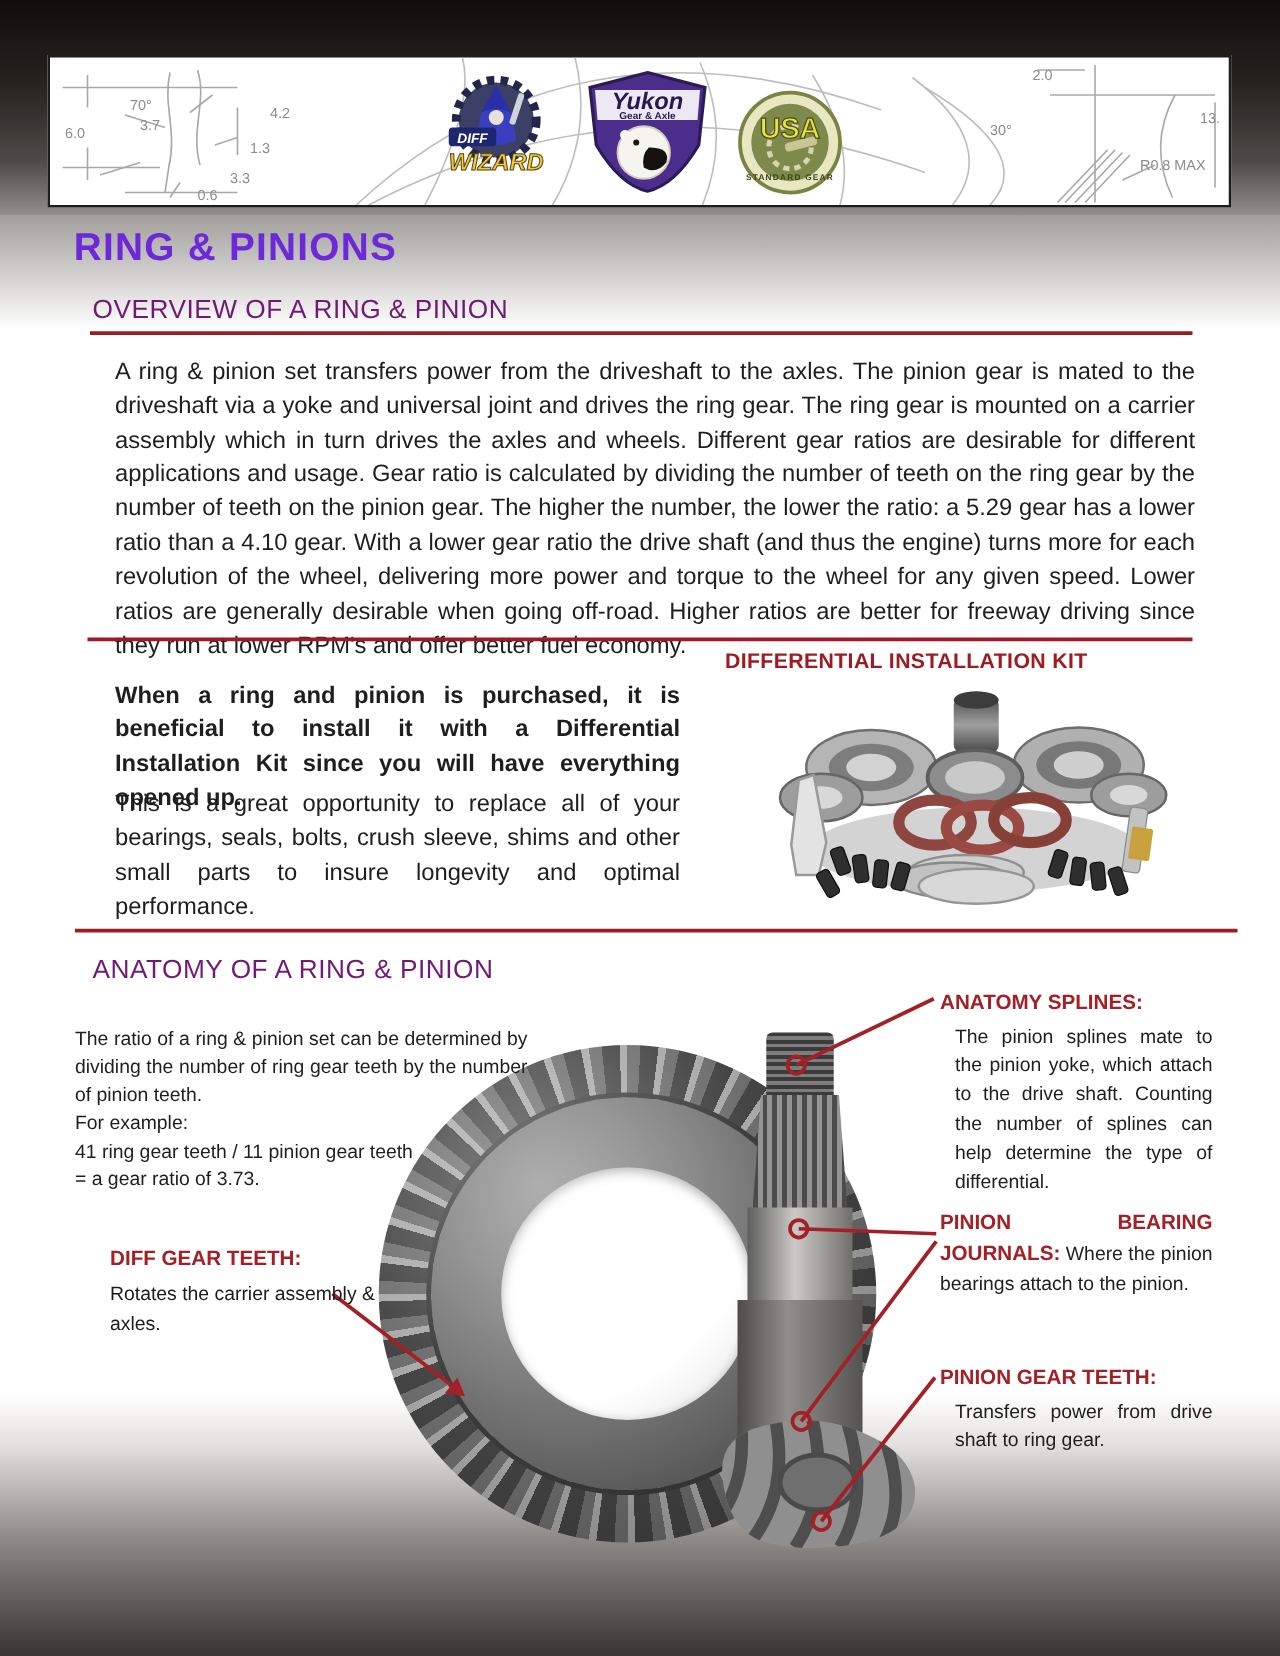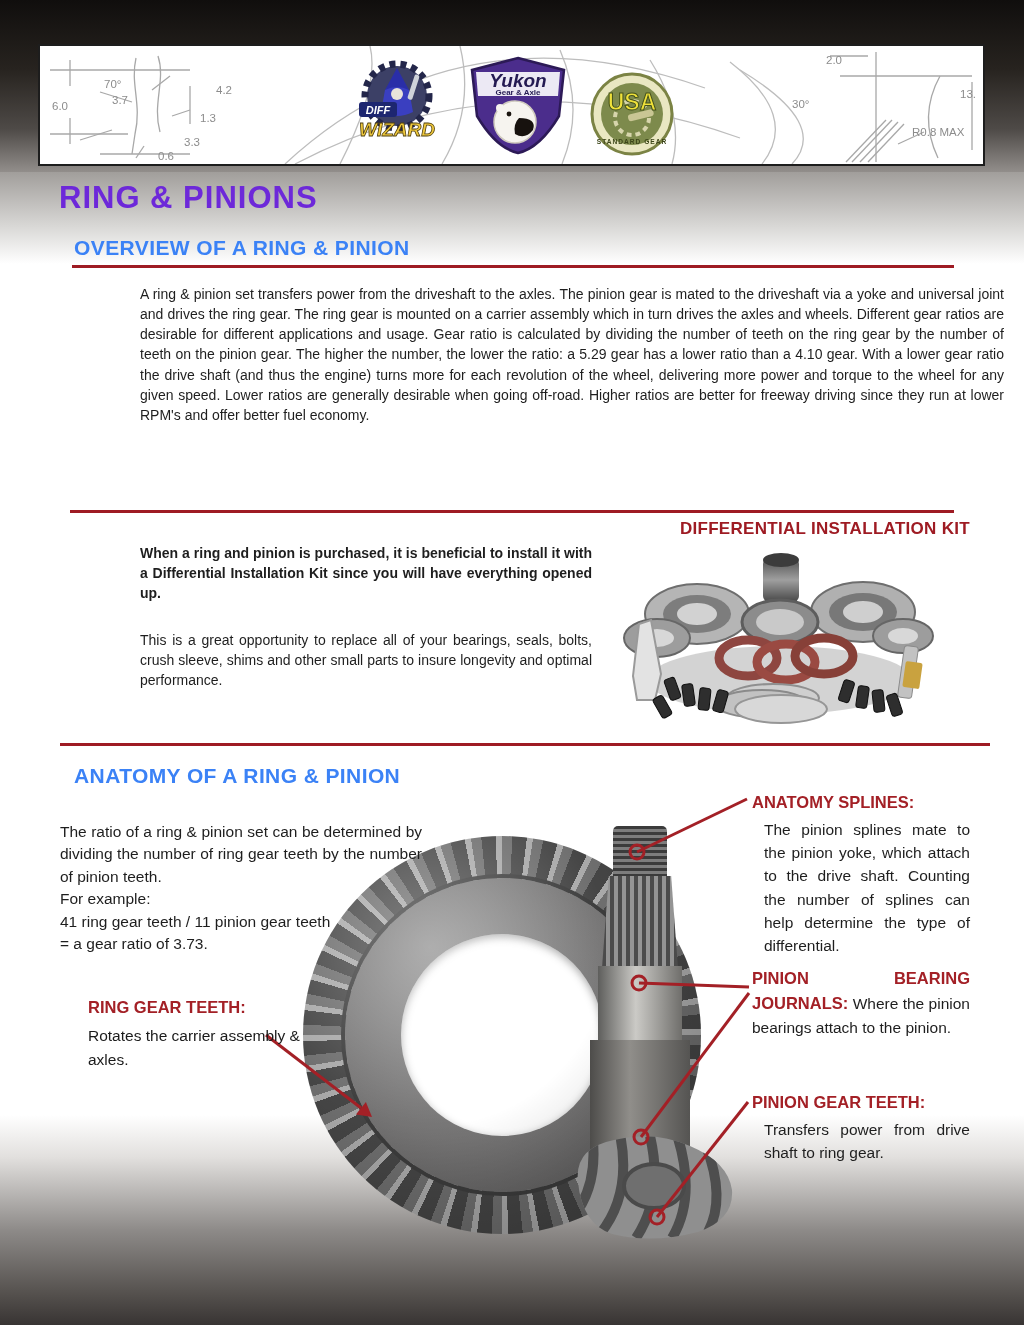--- a/index.html
+++ b/index.html
@@ -12,24 +12,24 @@
     background:linear-gradient(180deg,#a19e9b 0%,#d8d7d5 48%,#ffffff 82%);}
   .bottom-fade{position:absolute;left:0;top:1115px;width:1024px;height:210px;z-index:1;
     background:linear-gradient(180deg,#ffffff 0%,#e2e0de 20%,#8d8a88 55%,#55514e 85%,#383433 100%);}
   
   .banner{position:absolute;left:38px;top:44px;width:947px;height:122px;z-index:2;
     background:#ffffff;border:2px solid #1d1d1d;box-sizing:border-box;}
   .banner svg.draw{position:absolute;left:0;top:0;}
   .logo{position:absolute;}
   
   .h1{position:absolute;left:59px;top:180px;font-size:31px;font-weight:bold;letter-spacing:1px;color:#6d28d9;z-index:4;}
-  .h2{position:absolute;font-size:21px;font-weight:bold;letter-spacing:.4px;color:#3b82f6;z-index:4;}
+  .h2{position:absolute;font-size:21px;font-weight:normal;letter-spacing:.4px;color:#701a75;z-index:4;}
   .rule{position:absolute;height:3px;background:#9E1B23;z-index:4;}
-  .body-text{position:absolute;font-size:14px;line-height:1.44;text-align:justify;color:#1e1e1e;z-index:4;margin-left:48px;}
-  .kit-caption{position:absolute;left:580px;top:519px;width:390px;text-align:right;
+  .body-text{position:absolute;font-size:19px;line-height:1.44;text-align:justify;color:#1e1e1e;z-index:4;}
+  .kit-caption{position:absolute;left:580px;top:519px;width:390px;text-align:left;
     font-size:17px;font-weight:bold;color:#9E1B23;letter-spacing:.3px;z-index:4;}
   .anat-intro{position:absolute;left:60px;top:803px;width:362px;font-size:15.5px;line-height:1.45;color:#1e1e1e;z-index:4;}
   .anat-intro .j{text-align:justify;margin:18px 0 0 0;}
   .callout{position:absolute;width:218px;font-size:15.5px;line-height:1.5;color:#1e1e1e;z-index:4;}
   .callout .lbl{color:#A32026;font-weight:bold;font-size:16.5px;}
   .callout p{margin:3px 0 0 12px;text-align:justify;}
   .callout.inline p{margin:0;}
   .rg-callout{position:absolute;left:88px;top:995px;width:250px;font-size:15.5px;line-height:1.55;z-index:4;}
   .rg-callout .lbl{color:#A32026;font-weight:bold;font-size:16.5px;}
   .rg-callout p{margin:3px 0 0 0;}
@@ -271,21 +271,21 @@
       <line x1="749" y1="213" x2="641" y2="357"></line>
       <circle cx="641" cy="357" r="7"></circle>
       <line x1="748" y1="322" x2="657" y2="437"></line>
       <circle cx="657" cy="437" r="7"></circle>
       <line x1="266" y1="255" x2="361" y2="328"></line>
     </g>
     <polygon points="372,337 355.9,334.6 365.9,322" fill="#A32026"></polygon>
   </svg>
 
   <div class="rg-callout">
-    <span class="lbl">RING GEAR TEETH:</span>
+    <span class="lbl">DIFF GEAR TEETH:</span>
     <p>Rotates the carrier assembly &amp; axles.</p>
   </div>
 
   <div class="callout" style="left:752px;top:790px;">
     <span class="lbl">ANATOMY SPLINES:</span>
     <p>The pinion splines mate to the pinion yoke, which attach to the drive shaft. Counting the number of splines can help determine the type of differential.</p>
   </div>
 
   <div class="callout inline" style="left:752px;top:966px;">
     <p><span class="lbl">PINION BEARING JOURNALS:</span> <span>Where the pinion bearings attach to the pinion.</span></p>

